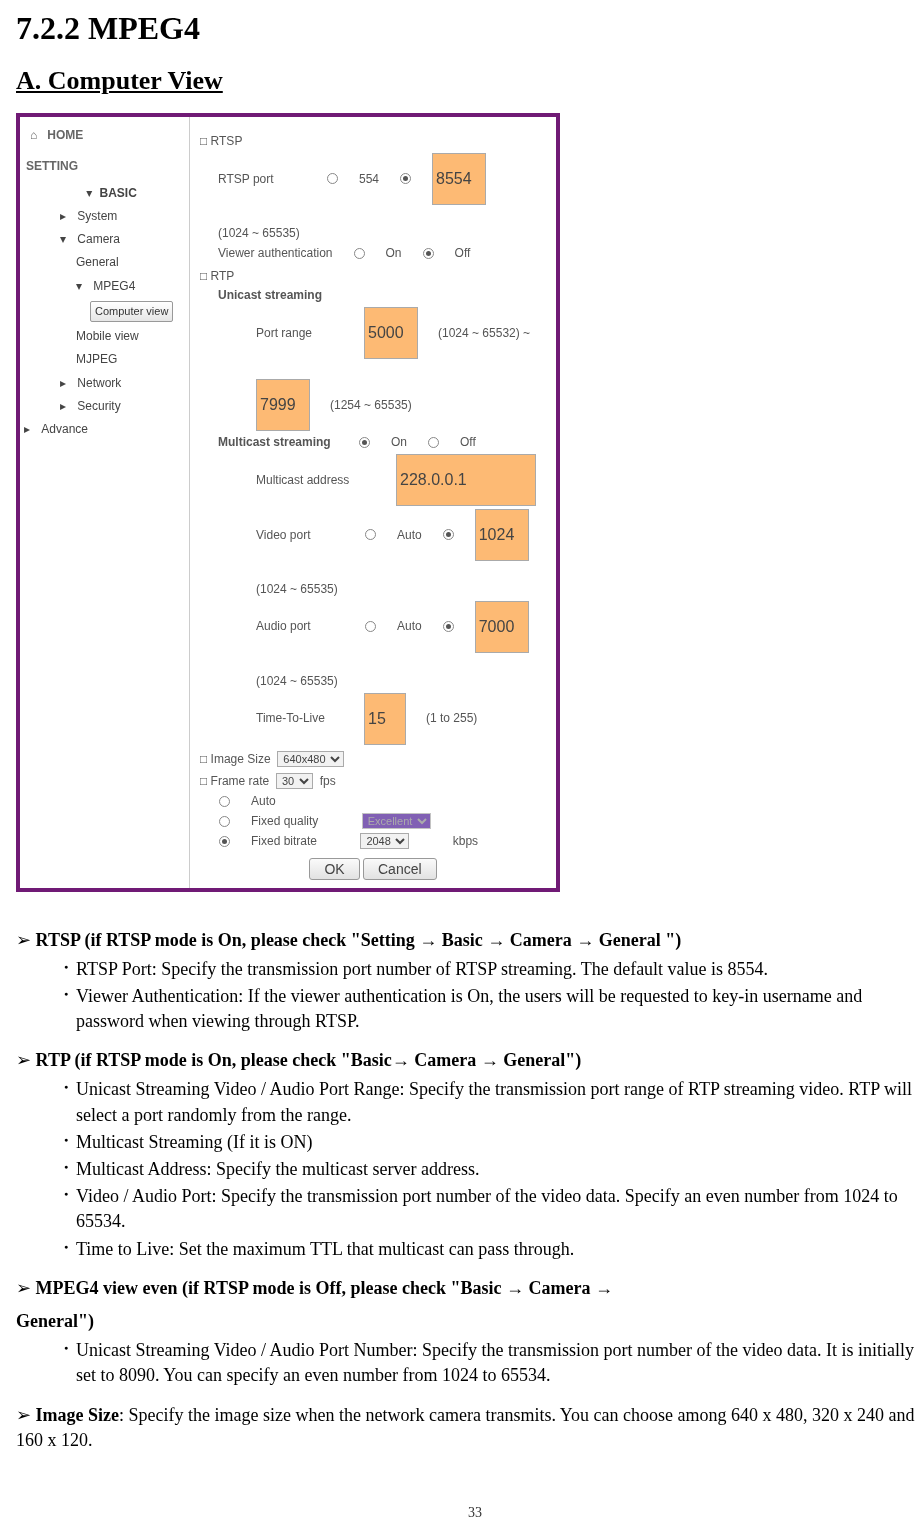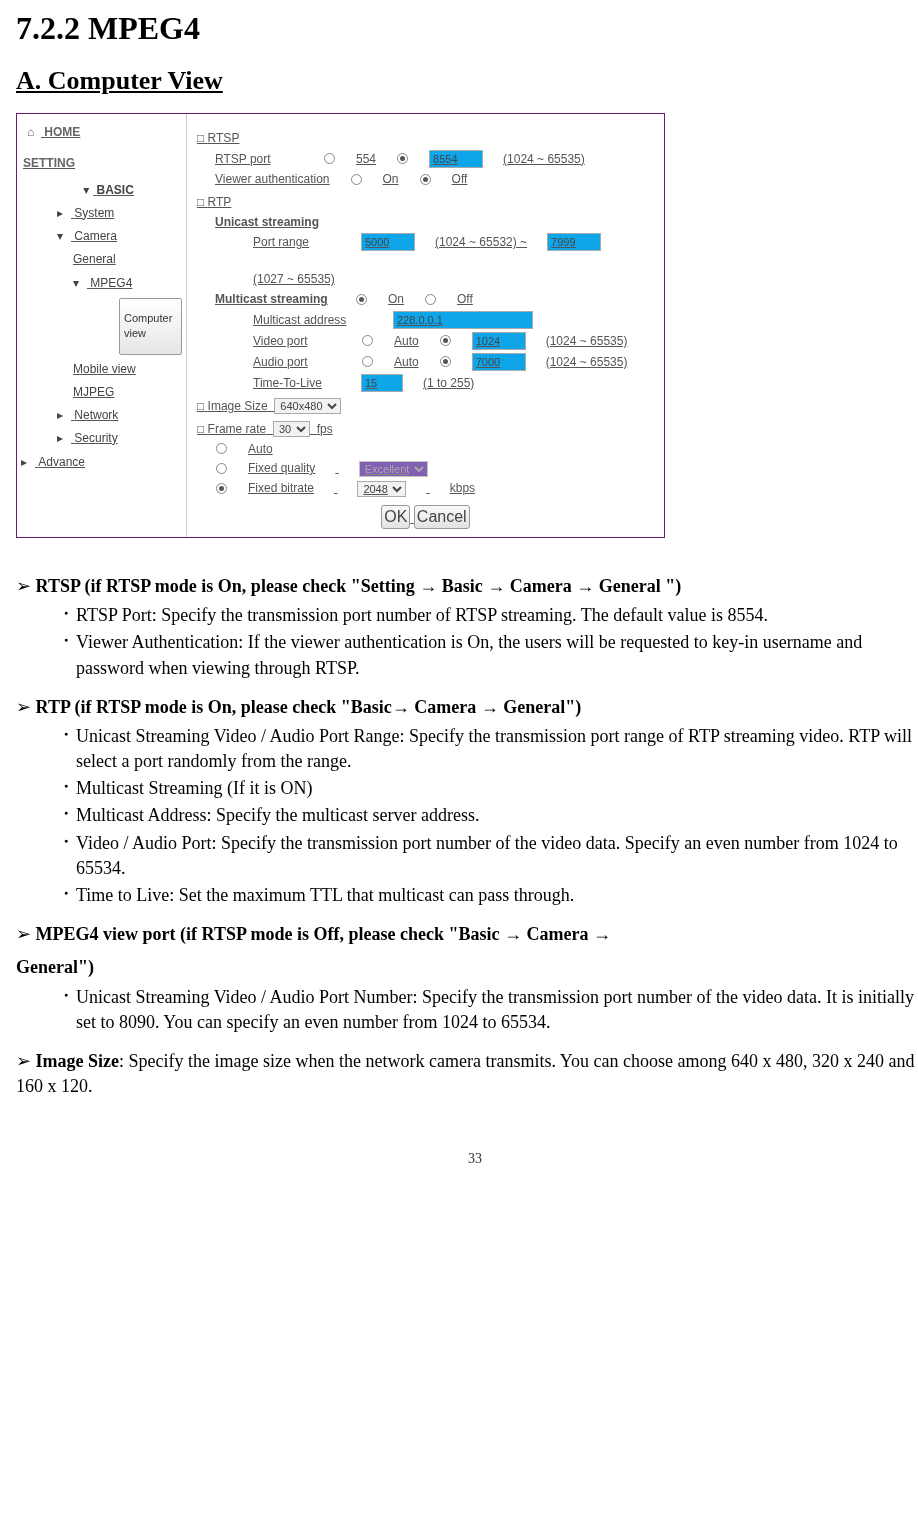--- a/index.html
+++ b/index.html
@@ -11,92 +11,90 @@
       padding: 0 16px;
       font-size: 18px;
       line-height: 1.4;
     }
     .title-main { font-size: 32px; font-weight: bold; margin-top: 6px; }
     .title-sub { font-size: 26px; font-weight: bold; text-decoration: underline; margin-top: 12px; margin-bottom: 14px; }
 
     
     .shot {
       display: flex;
-      border: 1px solid #701a75;
-      width: 649px;
+      border: 4px solid #701a75;
+      width: 544px;
       background: #fff;
       font-family: Arial, Helvetica, sans-serif;
       font-size: 12px;
       color: #555;
       margin-bottom: 36px;
-      text-decoration: underline;
     }
     .nav {
       width: 170px;
       border-right: 1px solid #ccc;
       padding: 6px 4px 14px 4px;
       background: #fff;
     }
     .nav-home { font-weight: bold; font-size: 12px; margin: 4px 0 14px 6px; color: #666; }
     .nav-setting { font-weight: bold; font-size: 12px; margin: 0 0 10px 2px; color: #666; }
     .nav-item, .nav-sub, .nav-sub2 { color: #444; margin: 6px 0; }
     .nav-item { margin-left: 10px; text-align: center; }
     .nav-sub { margin-left: 36px; }
     .nav-sub2 { margin-left: 52px; }
     .nav-icon { display: inline-block; width: 14px; }
     .nav-item span.lbl, .nav-sub span.lbl, .nav-sub2 span.lbl, .nav-adv span.lbl { vertical-align: middle; }
     .nav-adv { margin: 6px 0 0 0; color: #444; }
     .computer-view-btn {
       display: inline-block;
       border: 1px solid #999;
       background: linear-gradient(#fff,#e6e6e6);
-      padding: 12px 4px;
+      padding: 2px 4px;
       border-radius: 2px;
       font-size: 11px;
       color: #333;
-      margin-left: 32px;
     }
 
     .settings {
       flex: 1;
       padding: 10px 10px 8px 10px;
     }
     .section-header { color: #555; margin-top: 6px; }
     .section-header::before { content: "□ "; }
     .row { margin: 3px 0 3px 18px; color: #555; display: flex; align-items: center; flex-wrap: wrap; gap: 20px; }
     .row-indent { margin-left: 56px; }
     .label { min-width: 120px; }
     .label-sm { min-width: 88px; }
     input.txt {
       border: 1px solid #aaa;
       font-family: Arial, sans-serif;
-      font-size: 11px;
-      padding: 2px 3px;
+      font-size: 16px;
+      padding: 16px 3px;
       color: #444;
-      background: #0ea5e9;
+      background: #fdba74;
       width: 54px;
     }
     input.txt-wide { width: 140px; }
     input.txt-sm { width: 42px; }
     select.sel {
       border: 1px solid #aaa;
       font-size: 11px;
       color: #444;
       background: #f2f2f2;
       padding: 0 1px;
     }
     select.sel.excellent { background:#4c1d95; color:#888; }
     .radio { display:inline-block; width:11px; height:11px; border:1px solid #888; border-radius:50%; position:relative; margin:0 1px; }
     .radio.checked::after { content:""; position:absolute; width:5px; height:5px; background:#555; border-radius:50%; top:2px; left:2px; }
     .btn {
       border: 1px solid #999;
       background: linear-gradient(#fafafa,#e2e2e2);
-      padding: 2px 2px;
+      padding: 2px 14px;
       border-radius: 3px;
-      font-size: 16px;
+      font-size: 14px;
       color: #444;
       cursor: pointer;
     }
     .btn-row { margin-top: 8px; text-align: center; }
 
     
     .sect { margin-top: 14px; }
     .sect-head { font-weight: bold; font-size: 18px; margin-bottom: 4px; }
     .tri::before { content: "➢ "; font-weight: normal; }
     ul.bullets { list-style: none; padding-left: 48px; }
@@ -150,21 +148,21 @@
 
     <div class="section-header"><span>RTP</span></div>
     <div class="row">
           <b>Unicast streaming</b>
         </div>
     <div class="row row-indent">
       <span class="label-sm">Port range</span>
       <input class="txt" value="5000" style="">
       <span>(1024 ~ 65532) ~</span>
       <input class="txt" value="7999" style="">
-      <span>(1027 ~ 65535)</span>
+      <span>(1254 ~ 65535)</span>
     </div>
     <div class="row">
       <b class="label">Multicast streaming</b>
       <span class="radio checked"></span>
       <span>On</span>
       <span class="radio"></span>
       <span>Off</span>
     </div>
     <div class="row row-indent">
       <span class="label">Multicast address</span>
@@ -239,21 +237,21 @@
   <ul class="bullets">
     <li>Unicast Streaming Video / Audio Port Range: Specify the transmission port range of RTP streaming video. RTP will select a port randomly from the range.</li>
     <li>Multicast Streaming (If it is ON)</li>
     <li>Multicast Address: Specify the multicast server address.</li>
     <li>Video / Audio Port: Specify the transmission port number of the video data. Specify an even number from 1024 to 65534.</li>
     <li>Time to Live: Set the maximum TTL that multicast can pass through.</li>
   </ul>
 </div>
 
 <div class="sect">
-  <div class="sect-head tri"><span>MPEG4 view port (if RTSP mode is Off, please check "Basic → Camera →</span></div>
+  <div class="sect-head tri"><span>MPEG4 view even (if RTSP mode is Off, please check "Basic → Camera →</span></div>
   <div class="sect-head" style="margin-top:8px;"><span>General")</span></div>
   <ul class="bullets">
     <li>Unicast Streaming Video / Audio Port Number: Specify the transmission port number of the video data. It is initially set to 8090. You can specify an even number from 1024 to 65534.</li>
   </ul>
 </div>
 
 <div class="sect">
   <div class="sect-head tri" style="display:inline;"><span>Image Size</span></div><span style="display:inline;">: Specify the image size when the network camera transmits. You can choose among 640 x 480, 320 x 240 and 160 x 120.</span>
 </div>
 

